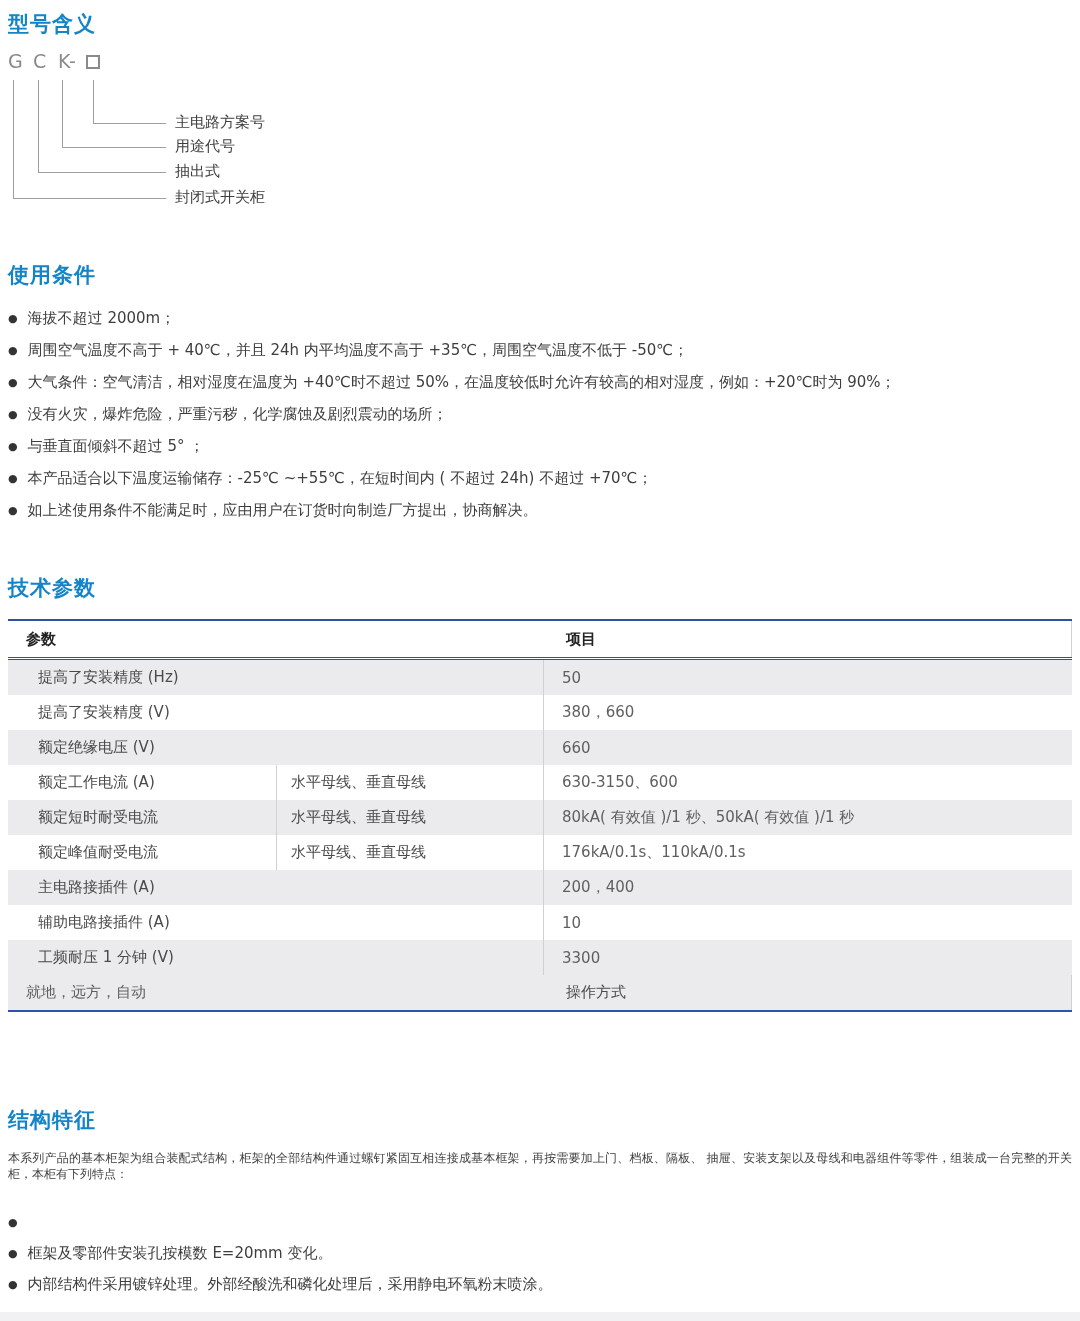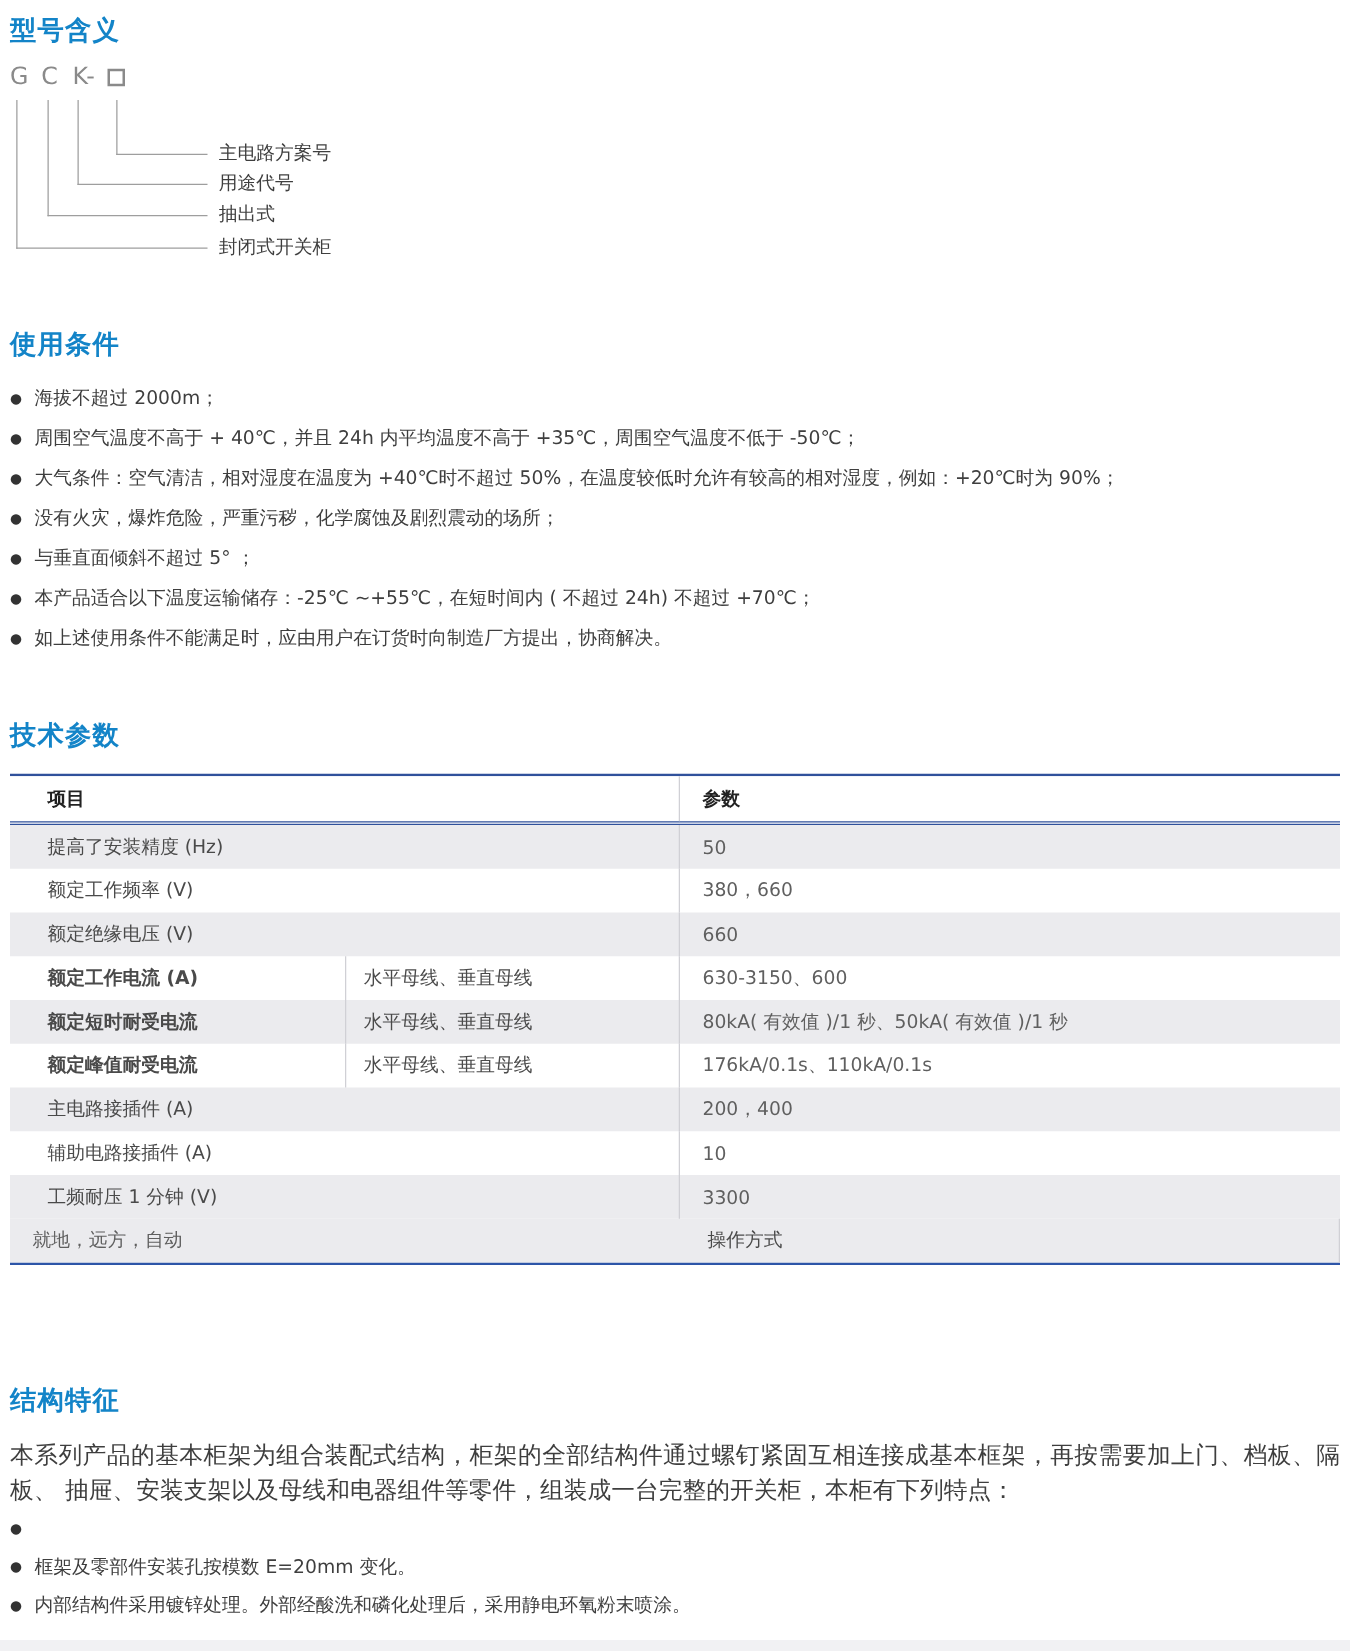--- a/index.html
+++ b/index.html
@@ -26,40 +26,40 @@
   .dl1 { top:65px; } .dl2 { top:89px; } .dl3 { top:114px; } .dl4 { top:140px; }
   
   .blist { position:absolute; left:8px; margin:0; padding:0; list-style:none; width:1064px; }
   .blist li { display:flex; align-items:center; font-size:15px; color:var(--text-main,#3e3e3e); white-space:nowrap; }
   .blist.conditions { top:302px; } .blist.conditions li { height:32px; }
   .blist.structure  { top:1207px; } .blist.structure li { height:31px; }
   .bullet { font-size:11px; color:#333; margin-right:10px; flex:0 0 auto; line-height:1; }
   
   .para {
     position:absolute; left:8px; top:1150px; width:1064px;
-    font-size:19px; line-height:28px; color:var(--text-main,#3e3e3e); margin:0;
+    font-size:12px; line-height:16px; color:var(--text-main,#3e3e3e); margin:0;
     text-align:justify;
   }
   
   .ptable {
     position:absolute; left:8px; top:619px; width:1064px;
     border-top:2px solid var(--border-navy,#30519b);
     border-bottom:2px solid var(--border-blue,#2d55a8);
     font-size:15px;
   }
   .thead { display:flex; height:36px; border-bottom:3px double var(--border-navy,#30519b); background:#fff; }
   .th { display:flex; align-items:center; font-weight:bold; color:#222; box-sizing:border-box; }
   .th-item { width:536px; padding-left:30px; border-right:1px solid var(--divider,#d0d0d5); }
   .th-value { flex:1; padding-left:18px; }
   .trow { display:flex; height:35px; }
   .trow.striped { background:var(--stripe,#ebebee); }
   .td { display:flex; align-items:center; box-sizing:border-box; white-space:nowrap; overflow:hidden; }
   .td-item { padding-left:30px; color:#4a4a4a; border-right:1px solid var(--divider,#d0d0d5); }
   .td-item.full { width:536px; }
-  .td-item.half { width:269px;font-weight:bold; }
+  .td-item.half { width:269px; }
   .td-sub { width:267px; padding-left:14px; color:#4a4a4a; border-right:1px solid var(--divider,#d0d0d5); }
   .td-value { flex:1; padding-left:18px; color:#5f5f5f; }
   
   .next-edge { position:absolute; left:0; top:1312px; width:1080px; height:9px; background:#f1f1f3; }
 </style>
 </head>
 <body>
 
 <div class="page">
 
@@ -108,30 +108,30 @@
       </li>
       <li>
         <span class="bullet">●</span>
         <span>如上述使用条件不能满足时，应由用户在订货时向制造厂方提出，协商解决。</span>
       </li>
     </ul>
 
   <h2 class="sec-title" style="top:574px">技术参数</h2>
   <div class="ptable">
     <div class="thead">
+      <div class="th th-value">参数</div>
       <div class="th th-item">项目</div>
-      <div class="th th-value">参数</div>
     </div>
     <div class="tbody">
         <div class="trow striped">
           <div class="td td-item full">提高了安装精度 (Hz)</div>
           <div class="td td-value">50</div>
         </div>
         <div class="trow">
-          <div class="td td-item full">额定工作频率 (V)</div>
+          <div class="td td-item full">提高了安装精度 (V)</div>
           <div class="td td-value">380，660</div>
         </div>
         <div class="trow striped">
           <div class="td td-item full">额定绝缘电压 (V)</div>
           <div class="td td-value">660</div>
         </div>
         <div class="trow">
           <div class="td td-item half">额定工作电流 (A)</div>
           <div class="td td-sub">水平母线、垂直母线</div>
           <div class="td td-value">630-3150、600</div>

